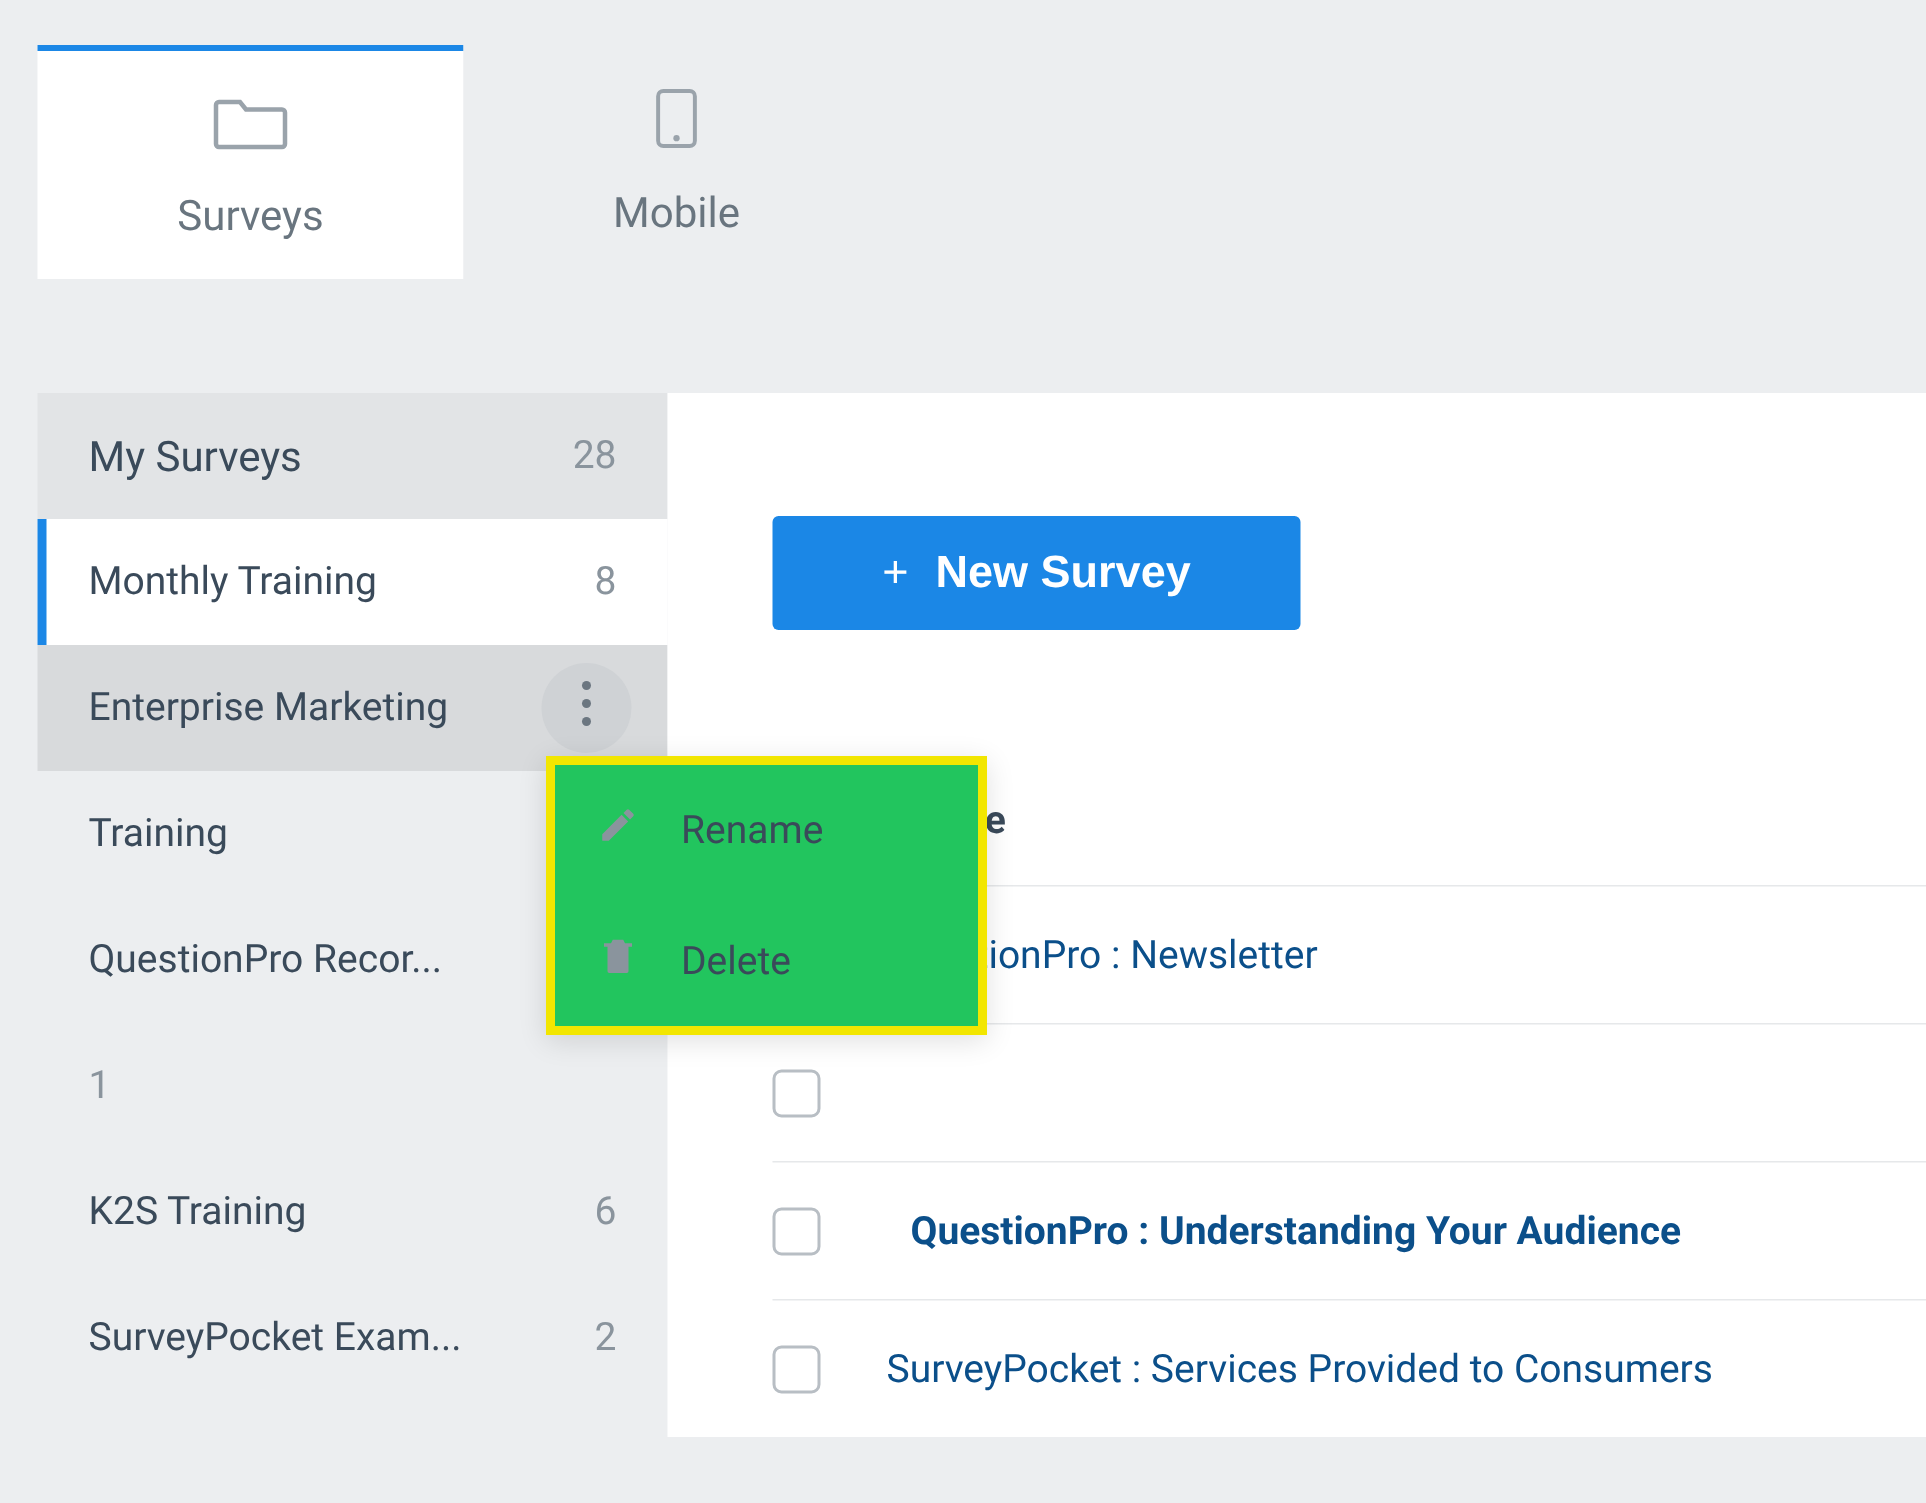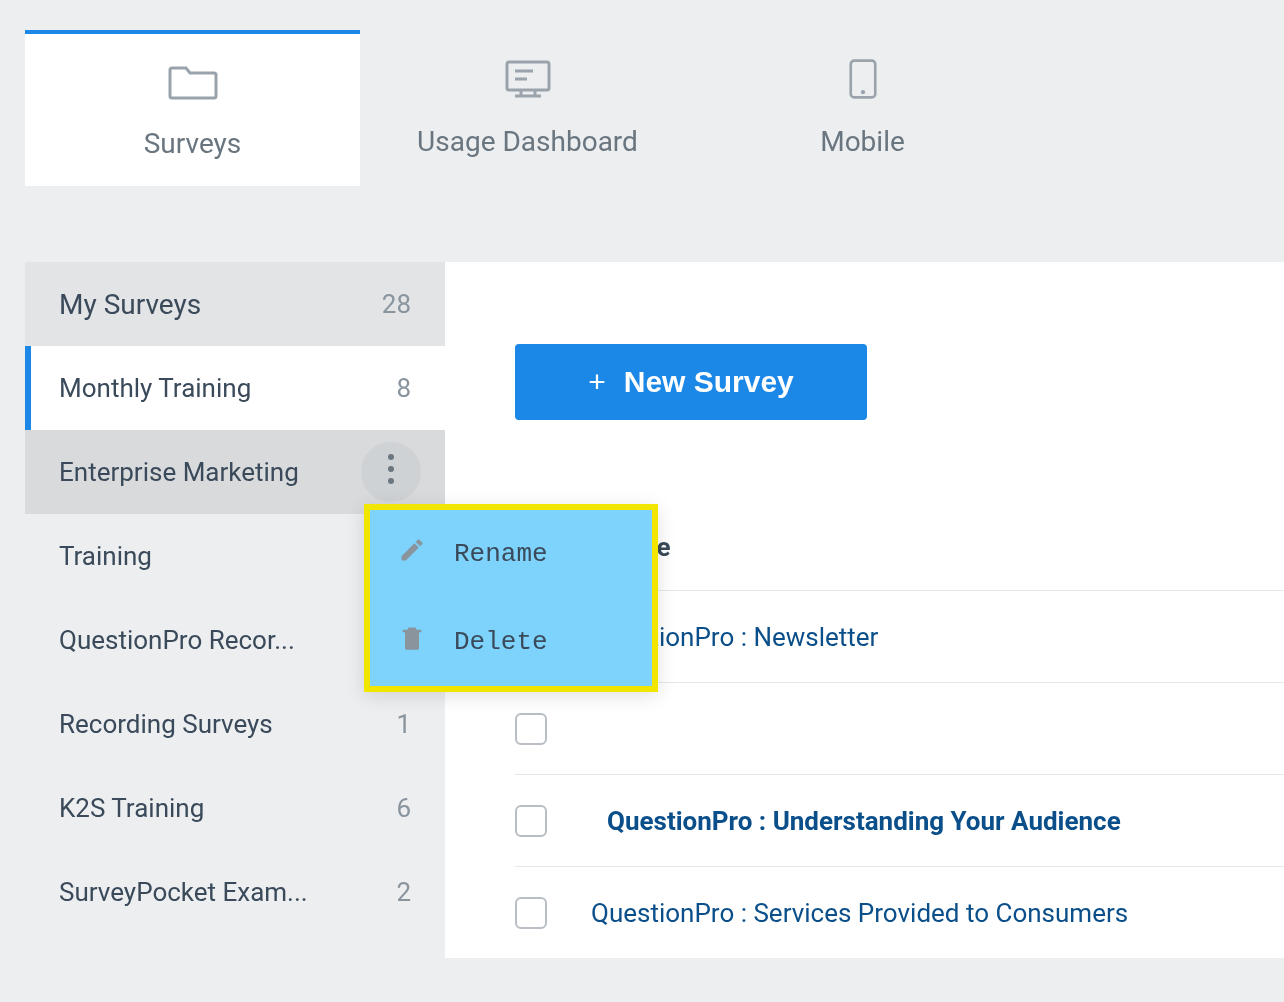--- a/index.html
+++ b/index.html
@@ -11,21 +11,21 @@
     height: 1002px;
     overflow: hidden;
   }
   
   .tabbar {
     display: flex;
     margin: 30px 0 0 25px;
     background: #eceef0;
   }
   .tab {
-    width: 335px;
+    width: 284px;
     height: 156px;
     display: flex;
     flex-direction: column;
     align-items: center;
     justify-content: center;
     gap: 18px;
     color: #69757f;
     font-size: 28px;
     cursor: pointer;
     background: #eceef0;
@@ -136,25 +136,24 @@
     font-size: 26px;
     cursor: pointer;
   }
   .survey-link.bold { font-weight: 700; margin-left: 16px; }
   
   .ctx-menu {
     position: absolute;
     left: 364px;
     top: 504px;
     width: 294px;
-    background: #7dd3fc;
+    background: #22c55e;
     border: 6px solid #f2e600;
     box-shadow: 0 4px 18px rgba(0,0,0,0.12);
     z-index: 10;
-    font-family: Liberation Mono, monospace;
   }
   .ctx-item {
     display: flex;
     align-items: center;
     gap: 28px;
     padding: 26px 28px;
     font-size: 26px;
     color: #3a4a5a;
     cursor: pointer;
   }
@@ -164,33 +163,20 @@
 <body>
 
 <div class="tabbar">
   <div class="tab active">
     <span>
       <svg viewBox="0 0 50 38">
           <path d="M4 6h14l4 5h24a2 2 0 0 1 2 2v21a2 2 0 0 1-2 2H4a2 2 0 0 1-2-2V8a2 2 0 0 1 2-2z" fill="none" stroke="#9aa3ab" stroke-width="3"></path>
         </svg>
     </span>
     <span>Surveys</span>
-  </div>
-  <div class="tab">
-    <span>
-      <svg viewBox="0 0 50 42">
-          <rect x="4" y="4" width="42" height="28" rx="2" fill="none" stroke="#9aa3ab" stroke-width="3"></rect>
-          <line x1="12" y1="13" x2="30" y2="13" stroke="#9aa3ab" stroke-width="3"></line>
-          <line x1="12" y1="21" x2="24" y2="21" stroke="#9aa3ab" stroke-width="3"></line>
-          <line x1="18" y1="32" x2="18" y2="38" stroke="#9aa3ab" stroke-width="3"></line>
-          <line x1="32" y1="32" x2="32" y2="38" stroke="#9aa3ab" stroke-width="3"></line>
-          <line x1="12" y1="38" x2="38" y2="38" stroke="#9aa3ab" stroke-width="3"></line>
-        </svg>
-    </span>
-    <span>Usage Dashboard</span>
   </div>
   <div class="tab">
     <span>
       <svg viewBox="0 0 34 48">
           <rect x="3" y="3" width="28" height="42" rx="4" fill="none" stroke="#9aa3ab" stroke-width="3"></rect>
           <circle cx="17" cy="39" r="2.4" fill="#9aa3ab"></circle>
         </svg>
     </span>
     <span>Mobile</span>
   </div>
@@ -221,21 +207,20 @@
     </div>
     <div class="side-item">
       <span>Training</span>
       <span class="side-count"></span>
     </div>
     <div class="side-item">
       <span>QuestionPro Recor...</span>
       <span class="side-count"></span>
     </div>
     <div class="side-item">
-      <span>Recording Surveys</span>
       <span class="side-count">1</span>
     </div>
     <div class="side-item">
       <span>K2S Training</span>
       <span class="side-count">6</span>
     </div>
     <div class="side-item">
       <span>SurveyPocket Exam...</span>
       <span class="side-count">2</span>
     </div>
@@ -255,21 +240,21 @@
     </div>
     <div class="row">
       <span class="chk"></span>
     </div>
     <div class="row">
       <span class="chk"></span>
       <span class="survey-link bold">QuestionPro : Understanding Your Audience</span>
     </div>
     <div class="row">
       <span class="chk"></span>
-      <span class="survey-link">QuestionPro : Services Provided to Consumers</span>
+      <span class="survey-link">SurveyPocket : Services Provided to Consumers</span>
     </div>
   </div>
 </div>
 
 <div class="ctx-menu">
   <div class="ctx-item">
     <span>
       <svg viewBox="0 0 24 24">
           <path d="M3 17.25V21h3.75L17.81 9.94l-3.75-3.75L3 17.25zM20.71 7.04a1 1 0 0 0 0-1.41l-2.34-2.34a1 1 0 0 0-1.41 0l-1.83 1.83 3.75 3.75 1.83-1.83z"></path>
         </svg>

